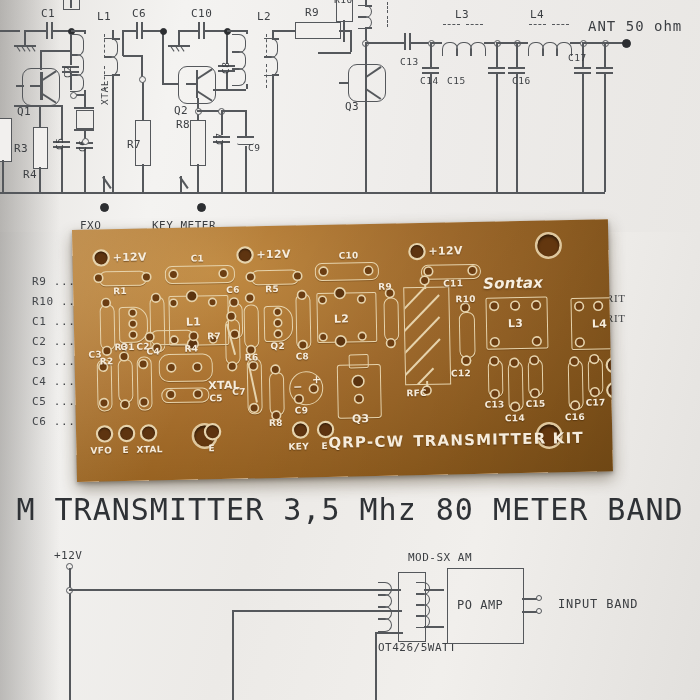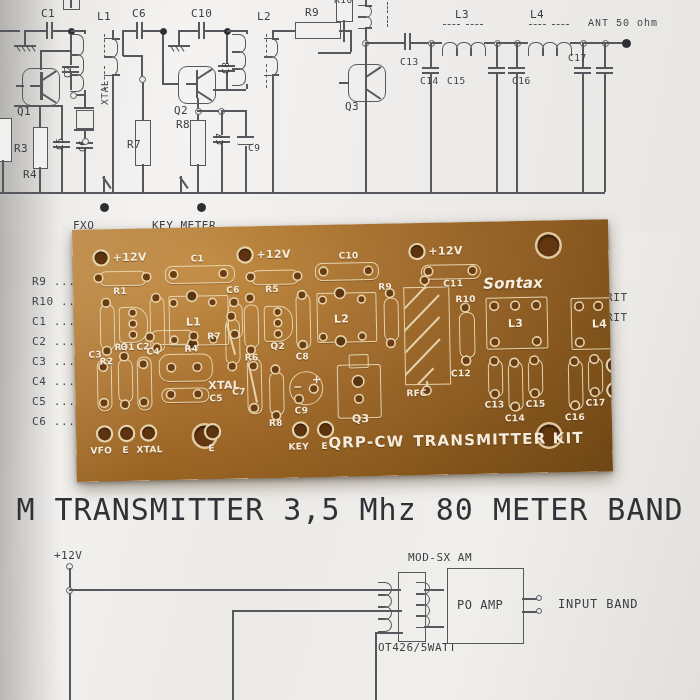--- a/index.html
+++ b/index.html
@@ -169,21 +169,21 @@
 
     <div class="ink h" style="left:76px;top:142px;width:17px;"></div>
     <div class="ink h" style="left:76px;top:147px;width:17px;"></div>
     <div class="ink v" style="left:84px;top:148px;height:44px;"></div>
     <div class="lbl sm rot" style="left:77px;top:152px;">C6</div>
     <div class="node" style="left:82px;top:138px;"></div>
 
     <div class="ink v" style="left:103px;top:176px;height:16px;"></div>
     <div class="ink" style="left:103px;top:176px;width:14px;height:1.6px;transform:rotate(55deg);transform-origin:left center;"></div>
     <div class="node f" style="left:100px;top:203px;width:7px;height:7px;"></div>
-    <div class="lbl" style="left:73px;top:219px;">FXO</div>
+    <div class="lbl" style="left:80px;top:219px;">FXO</div>
 
     <div class="ink h" style="left:123px;top:55px;width:18px;"></div>
     <div class="ink v" style="left:141px;top:55px;height:23px;"></div>
     <div class="res" style="left:135px;top:120px;width:14px;height:44px;"></div>
     <div class="ink v" style="left:142px;top:78px;height:42px;"></div>
     <div class="ink v" style="left:142px;top:164px;height:28px;"></div>
     <div class="lbl" style="left:127px;top:138px;">R7</div>
     <div class="node" style="left:139px;top:76px;"></div>
 
     <div class="ink h" style="left:122px;top:30px;width:14px;"></div>
@@ -354,35 +354,35 @@
     <div class="ink h" style="left:582px;top:42px;width:22px;"></div>
     <div class="ink v" style="left:604px;top:42px;height:25px;"></div>
     <div class="ink h" style="left:596px;top:67px;width:17px;"></div>
     <div class="ink h" style="left:596px;top:72px;width:17px;"></div>
     <div class="ink v" style="left:604px;top:73px;height:119px;"></div>
     <div class="ink h" style="left:582px;top:192px;width:23px;"></div>
     <div class="lbl sm" style="left:606px;top:78px;"></div>
 
     <div class="ink h" style="left:604px;top:42px;width:22px;"></div>
     <div class="node f" style="left:622px;top:39px;width:7px;height:7px;"></div>
-    <div class="lbl" style="left:588px;top:18px;font-size:10px;letter-spacing:1px;font-family:Liberation Mono, monospace;">ANT 50 ohm</div>
+    <div class="lbl" style="left:588px;top:18px;font-size:14px;letter-spacing:1px;">ANT 50 ohm</div>
   </div>
 
   <div class="plist" style="left:32px;top:272px;">
     <div><span>R9</span> <span>.....</span></div>
     <div><span>R10</span> <span>....</span></div>
     <div><span>C1</span> <span>.....</span></div>
     <div><span>C2</span> <span>.....</span></div>
     <div><span>C3</span> <span>.....</span></div>
     <div><span>C4</span> <span>.....</span></div>
     <div><span>C5</span> <span>.....</span></div>
     <div><span>C6</span> <span>.....</span></div>
   </div>
 
-  <div class="plist" style="left:606px;top:288px;line-height:19px;">
+  <div class="plist" style="left:606px;top:288px;line-height:19px;font-family:Liberation Serif, serif;">
     <div>RIT</div>
     <div>RIT</div>
   </div>
 
   <div id="pcb">
 
     <div class="vbig" style="left:22px;top:22px;width:13px;height:13px;"></div>
     <div class="silk lg" style="left:40px;top:22px;">+12V</div>
     <div class="vbig" style="left:166px;top:22px;width:13px;height:13px;"></div>
     <div class="silk lg" style="left:184px;top:22px;">+12V</div>

